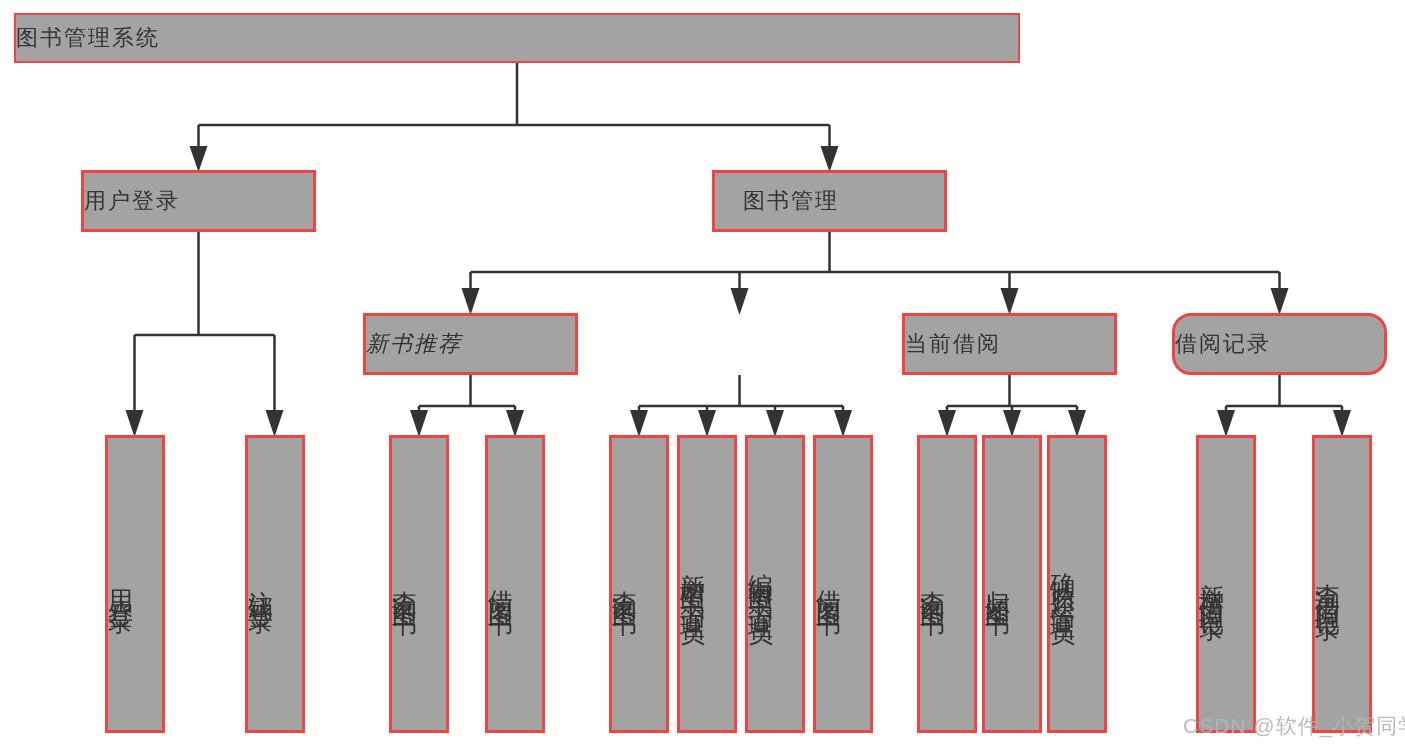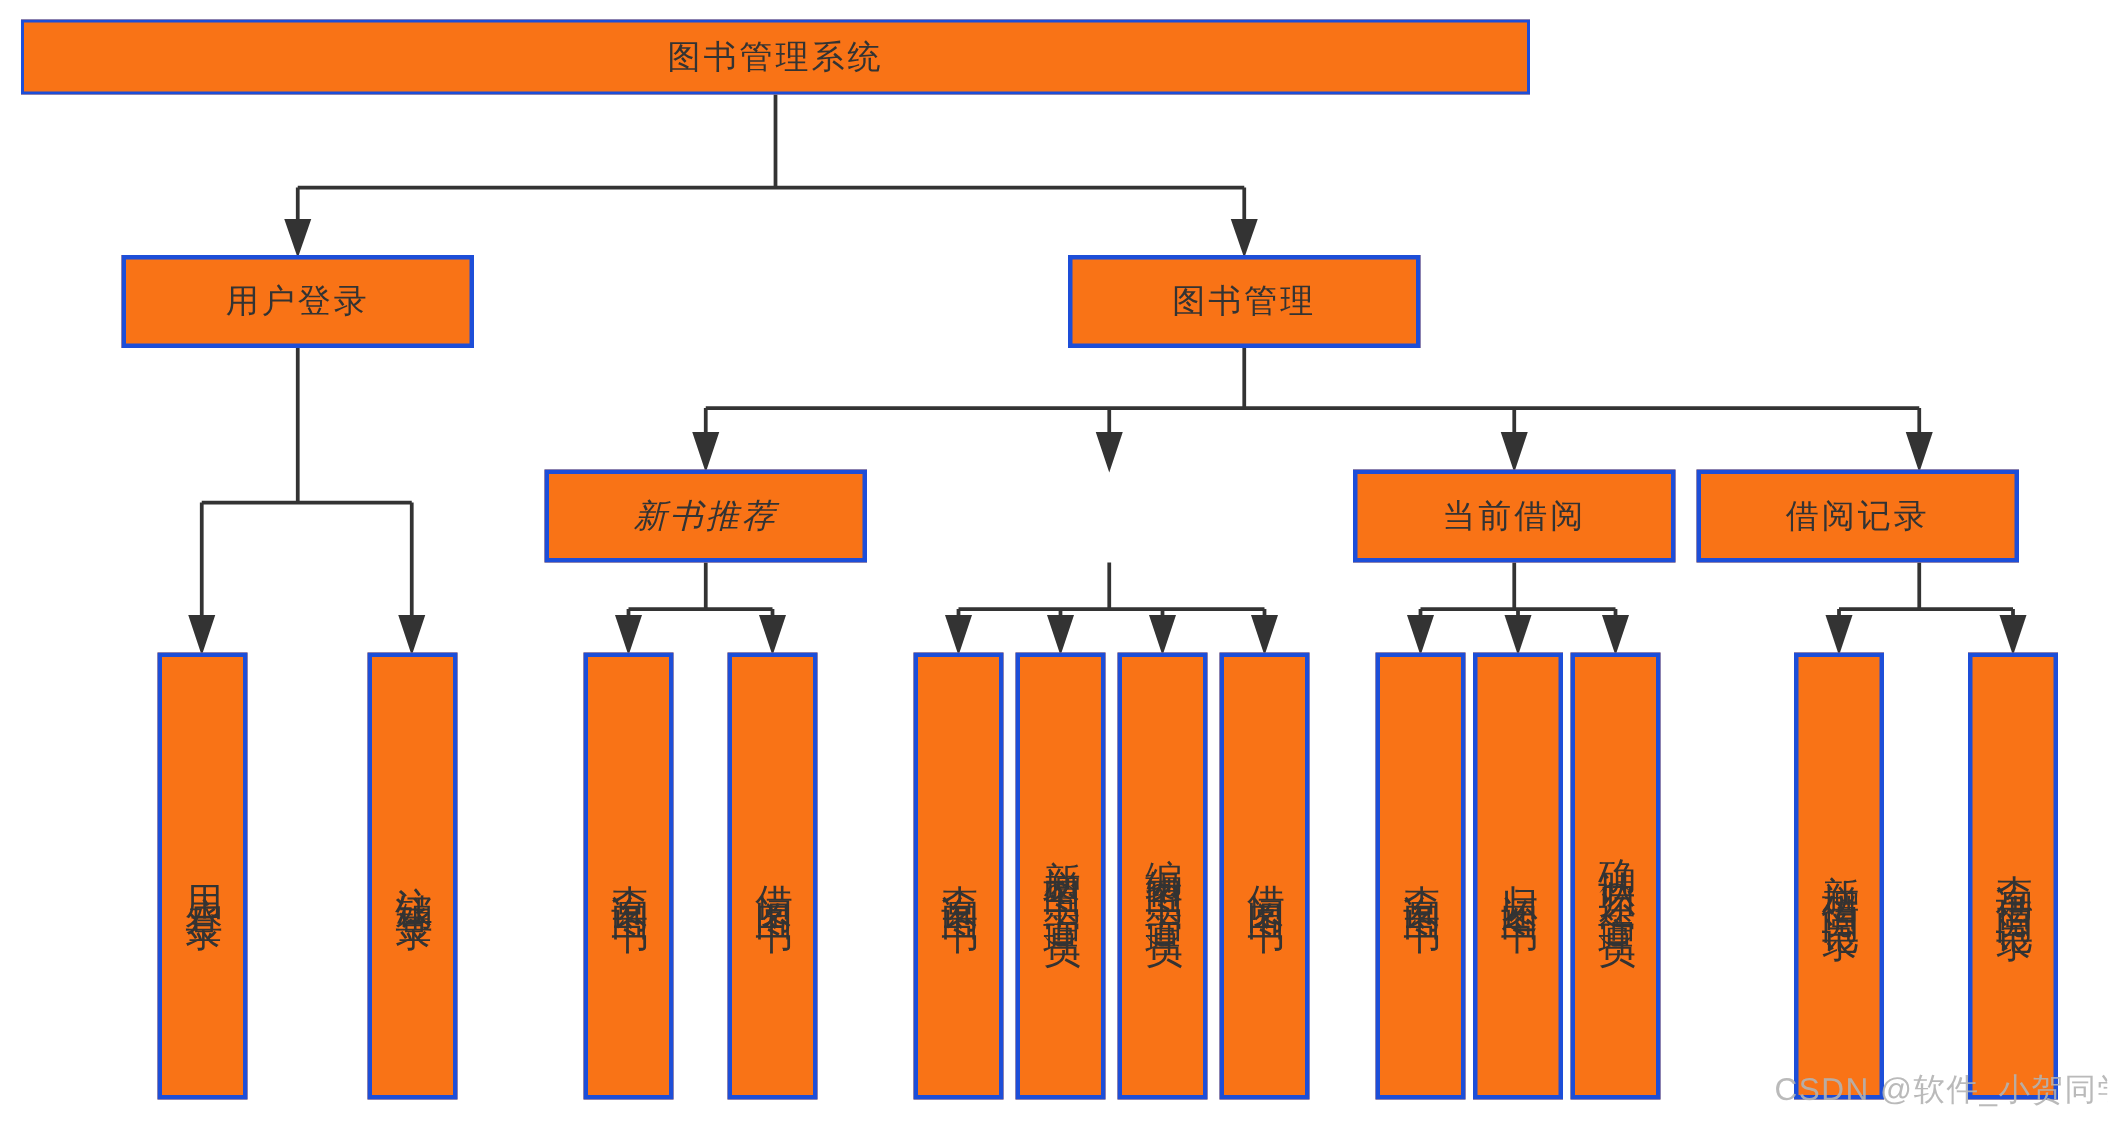--- a/index.html
+++ b/index.html
@@ -3,22 +3,22 @@
 <meta charset="utf-8">
 <style>
   html,body { margin:0; padding:0; background:#ffffff; }
   .stage {
     position:relative; width:1405px; height:747px; background:#ffffff;
     font-family:"Liberation Sans", sans-serif; overflow:hidden;
   }
   .wires { position:absolute; left:0; top:0; z-index:0; }
   .box {
     position:absolute; box-sizing:border-box;
-    border:3px solid #1d4ed8; background:#f97316;
-    display:flex; align-items:center; justify-content:center;
+    border:3px solid #ef4444; background:#a3a3a3;
+    display:flex; align-items:center; 
     color:#333333; z-index:1;
   }
   .hbox span { font-size:22px; letter-spacing:2px; white-space:nowrap; }
   .root-box span { font-size:22px; }
   .vbox span {
     writing-mode:vertical-rl; text-orientation:mixed;
     font-size:25px; letter-spacing:7px; line-height:1;
   }
   .lvl2 { width:235px; height:62px; top:170px; }
   .lvl3 { width:215px; height:62px; top:313px; }
@@ -84,31 +84,31 @@
     </g>
   </svg>
 
   <div class="box hbox root-box" style="left:14px;top:13px;width:1006px;height:50px;border-width:2.5px;">
     <span>图书管理系统</span>
   </div>
 
   <div class="box hbox lvl2" style="left:81px;">
     <span>用户登录</span>
   </div>
-  <div class="box hbox lvl2" style="left:712px;">
+  <div class="box hbox lvl2" style="left:712px;padding-left:28px;">
     <span>图书管理</span>
   </div>
 
   <div class="box hbox lvl3" style="left:363px;font-style:italic;">
     <span>新书推荐</span>
   </div>
   <div class="box hbox lvl3" style="left:902px;">
     <span>当前借阅</span>
   </div>
-  <div class="box hbox lvl3" style="left:1131px;">
+  <div class="box hbox lvl3" style="left:1172px;border-radius:19px;">
     <span>借阅记录</span>
   </div>
 
   <div class="box vbox leaf" style="left:105px;">
     <span>用户登录</span>
   </div>
   <div class="box vbox leaf" style="left:245px;">
     <span>注销登录</span>
   </div>
 

